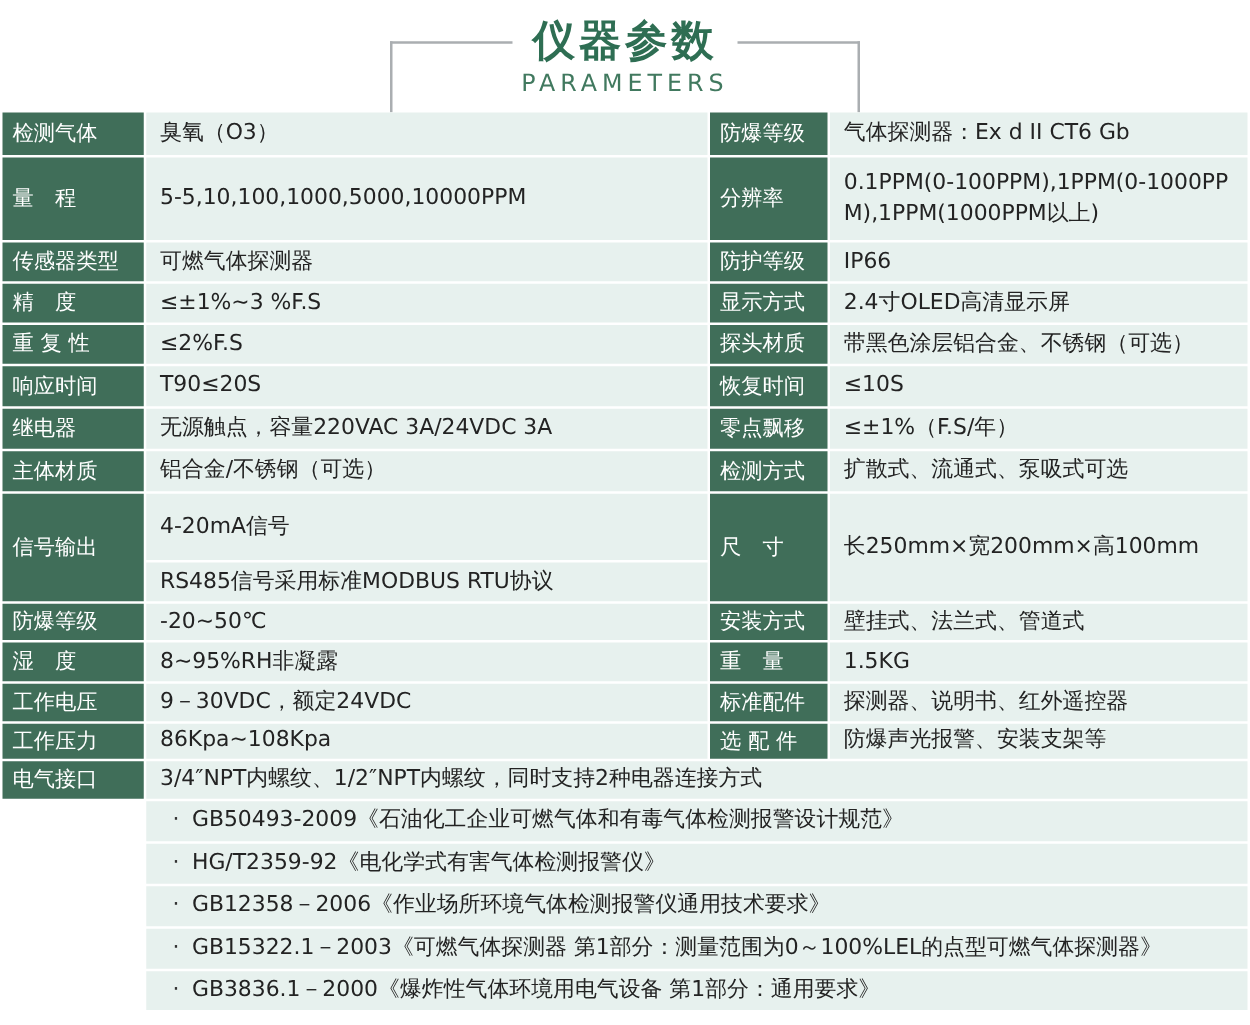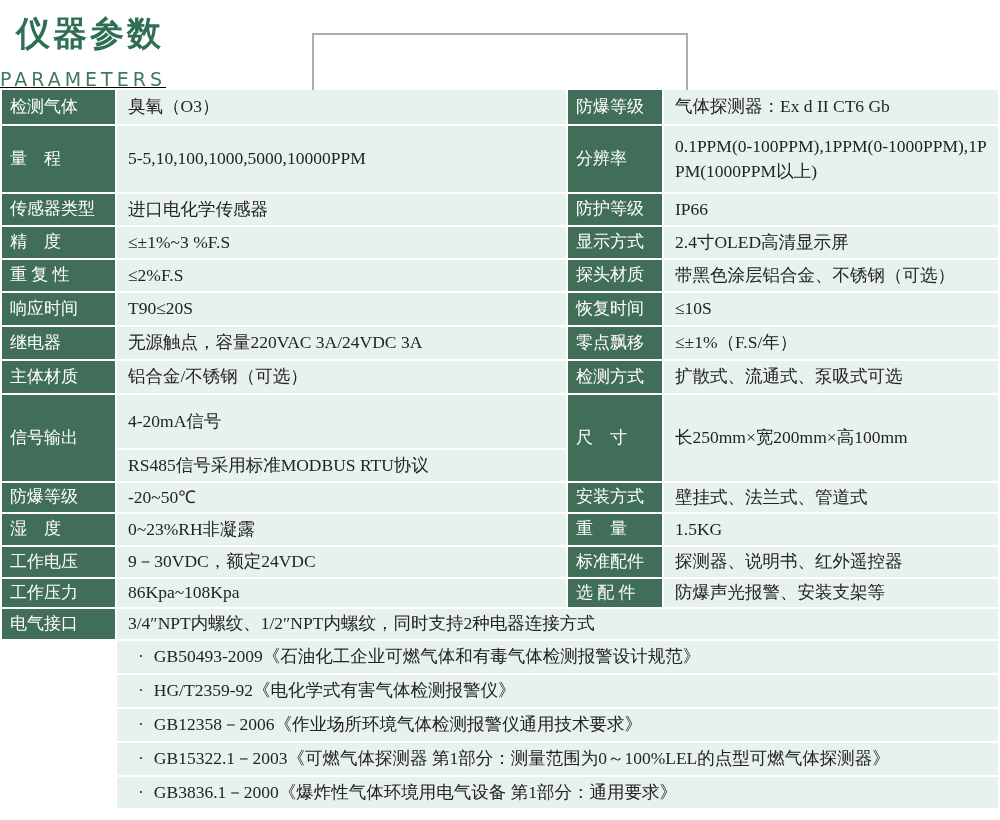--- a/index.html
+++ b/index.html
@@ -5,35 +5,35 @@
   html,body{margin:0;padding:0;background:#ffffff;}
   .page{
     position:relative;width:1000px;height:820px;background:#ffffff;overflow:hidden;
     font-family:"DejaVu Sans","Liberation Sans",sans-serif;
   }
   
   .bracket{
     position:absolute;left:312px;top:33px;width:372px;height:55px;
     border:2px solid #aaaeb1;border-bottom:none;
   }
-  .title-stack{position:absolute;left:0;top:11px;width:100%;text-align:left;text-decoration:underline;}
+  .title-stack{position:absolute;left:0;top:11px;width:100%;text-align:center;}
   .title-cn{
     display:inline-block;background:#ffffff;padding:0 16px;margin:0;
     font-size:34px;font-weight:bold;color:#2e6e53;letter-spacing:3px;line-height:44px;
   }
   .title-en{
-    font-size:19px;color:#41795f;letter-spacing:4px;line-height:24px;margin-top:12px;
+    font-size:19px;color:#41795f;letter-spacing:4px;line-height:24px;margin-top:0px;
   }
   
   .param-table{
     position:absolute;left:2px;top:90px;width:996px;
     display:grid;
     grid-template-columns:113px 449px 94px 334px;
     grid-template-rows:34px 66px 31px 31px 31px 32px 32px 32px 53px 31px 29px 31px 30px 28px 30px 32px 32px 32px 32px 31px;
-    gap:2px;background:#ffffff;font-family:Liberation Serif, serif;
+    gap:2px;background:#ffffff;
   }
   .lbl{
     background:#406e59;color:#ffffff;
     display:flex;align-items:center;padding-left:8px;
     font-size:17px;line-height:1.2;
   }
   .val{
     background:#e7f1ee;color:#232323;
     display:flex;align-items:center;padding-left:11px;padding-right:8px;
     font-size:17.5px;line-height:1.45;
@@ -59,21 +59,21 @@
     <div class="val" style="grid-area:1/2">臭氧（O3）</div>
     <div class="lbl" style="grid-area:1/3">防爆等级</div>
     <div class="val" style="grid-area:1/4">气体探测器：Ex d II CT6 Gb</div>
 
     <div class="lbl" style="grid-area:2/1">量　程</div>
     <div class="val" style="grid-area:2/2">5-5,10,100,1000,5000,10000PPM</div>
     <div class="lbl" style="grid-area:2/3">分辨率</div>
     <div class="val break" style="grid-area:2/4">0.1PPM(0-100PPM),1PPM(0-1000PPM),1PPM(1000PPM以上)</div>
 
     <div class="lbl" style="grid-area:3/1">传感器类型</div>
-    <div class="val" style="grid-area:3/2">进口电化学传感器</div>
+    <div class="val" style="grid-area:3/2">可燃气体探测器</div>
     <div class="lbl" style="grid-area:3/3">防护等级</div>
     <div class="val" style="grid-area:3/4">IP66</div>
 
     <div class="lbl" style="grid-area:4/1">精　度</div>
     <div class="val" style="grid-area:4/2">≤±1%~3 %F.S</div>
     <div class="lbl" style="grid-area:4/3">显示方式</div>
     <div class="val" style="grid-area:4/4">2.4寸OLED高清显示屏</div>
 
     <div class="lbl" style="grid-area:5/1">重 复 性</div>
     <div class="val" style="grid-area:5/2">≤2%F.S</div>
@@ -100,21 +100,21 @@
     <div class="val" style="grid-area:10/2">RS485信号采用标准MODBUS RTU协议</div>
     <div class="lbl" style="grid-area:9/3/11/4">尺　寸</div>
     <div class="val" style="grid-area:9/4/11/5">长250mm×宽200mm×高100mm</div>
 
     <div class="lbl" style="grid-area:11/1">防爆等级</div>
     <div class="val" style="grid-area:11/2">-20~50℃</div>
     <div class="lbl" style="grid-area:11/3">安装方式</div>
     <div class="val" style="grid-area:11/4">壁挂式、法兰式、管道式</div>
 
     <div class="lbl" style="grid-area:12/1">湿　度</div>
-    <div class="val" style="grid-area:12/2">0~23%RH非凝露</div>
+    <div class="val" style="grid-area:12/2">8~95%RH非凝露</div>
     <div class="lbl" style="grid-area:12/3">重　量</div>
     <div class="val" style="grid-area:12/4">1.5KG</div>
 
     <div class="lbl" style="grid-area:13/1">工作电压</div>
     <div class="val" style="grid-area:13/2">9－30VDC，额定24VDC</div>
     <div class="lbl" style="grid-area:13/3">标准配件</div>
     <div class="val" style="grid-area:13/4">探测器、说明书、红外遥控器</div>
 
     <div class="lbl" style="grid-area:14/1">工作压力</div>
     <div class="val" style="grid-area:14/2">86Kpa~108Kpa</div>

